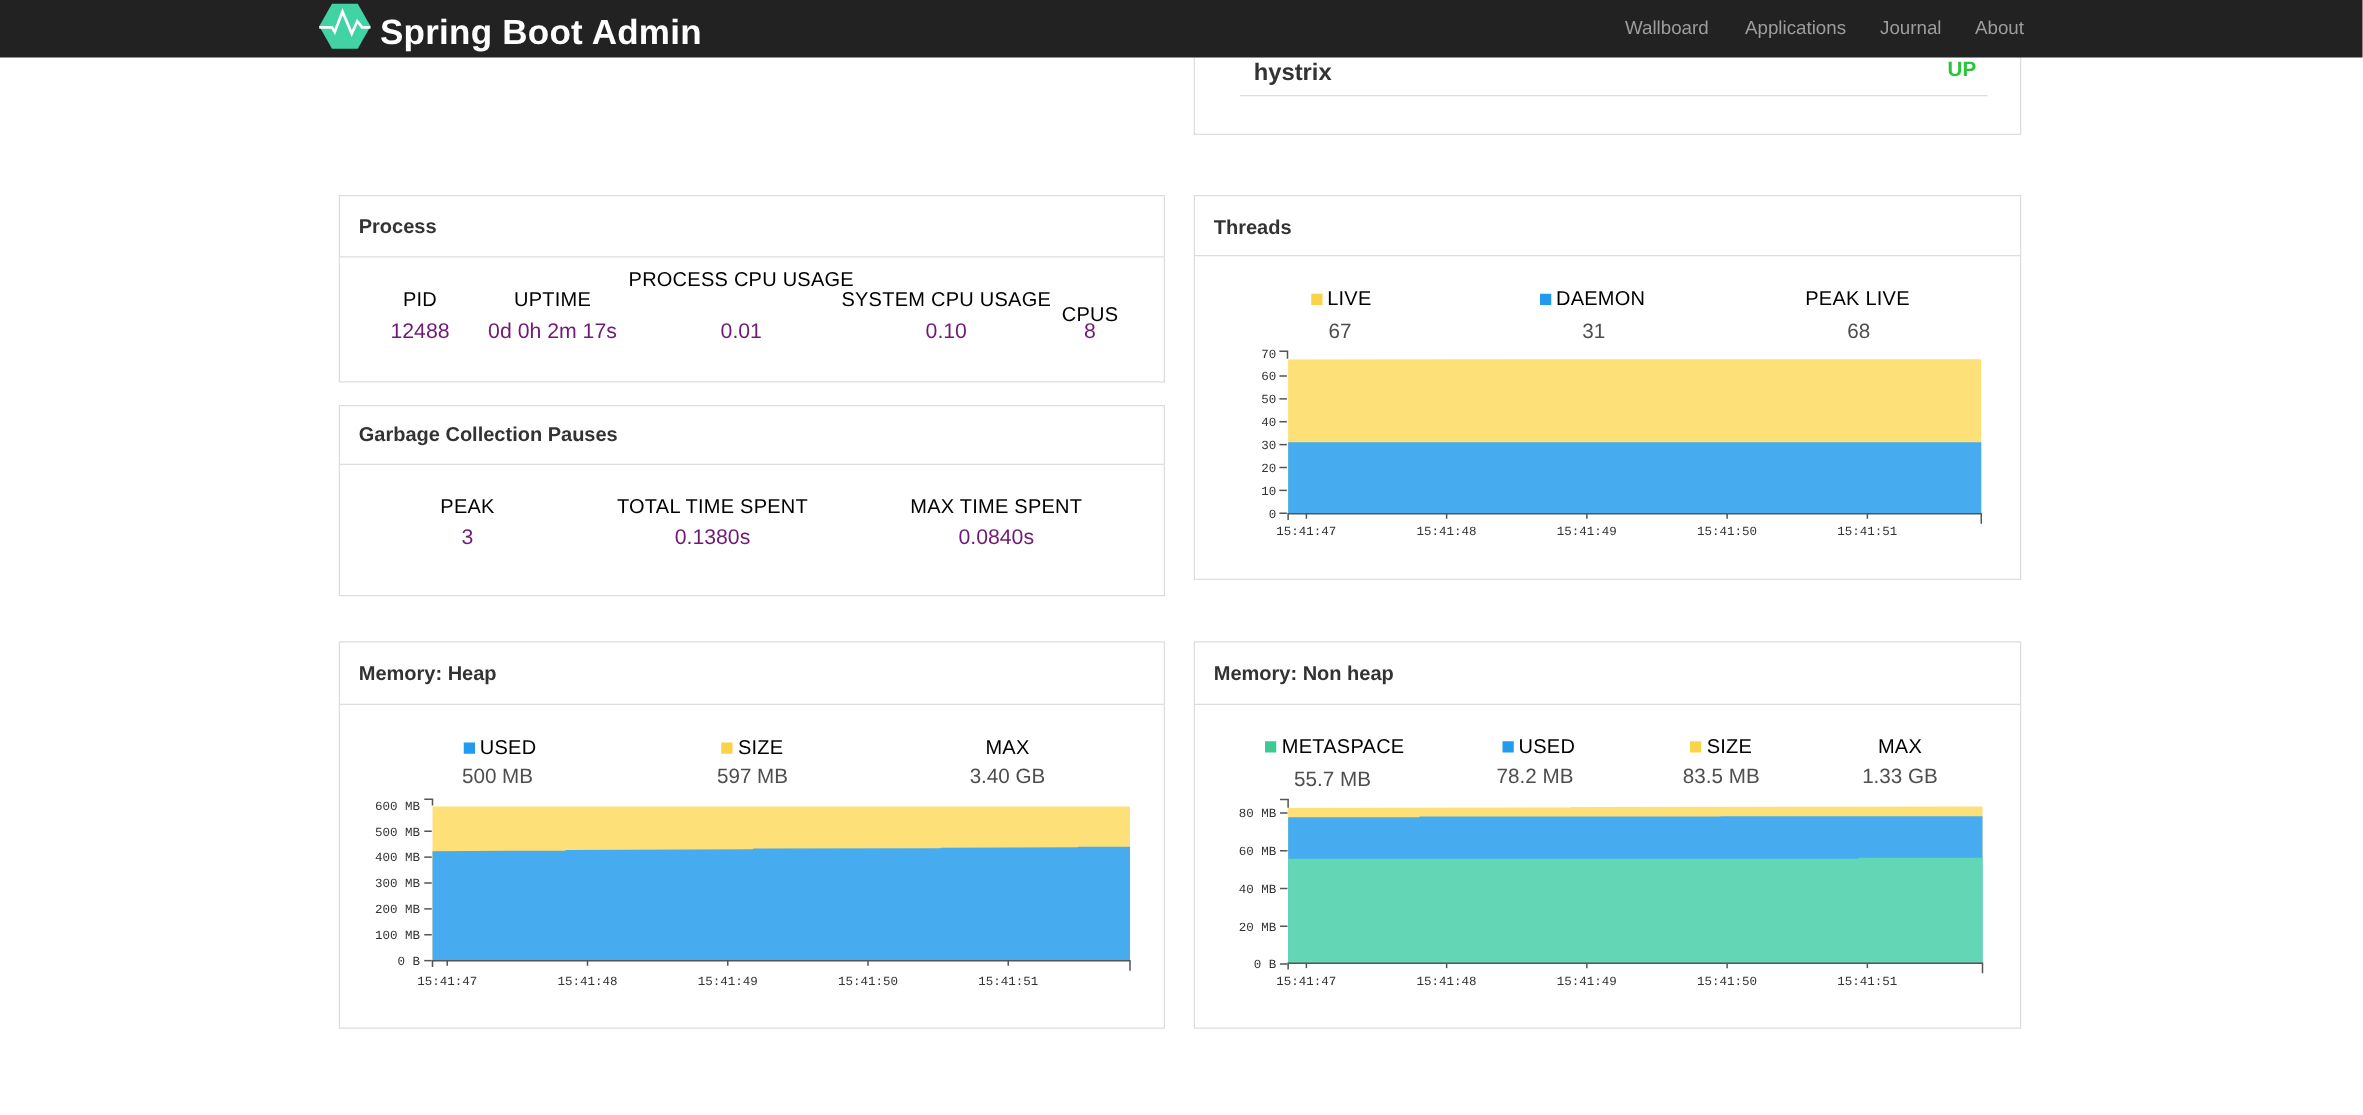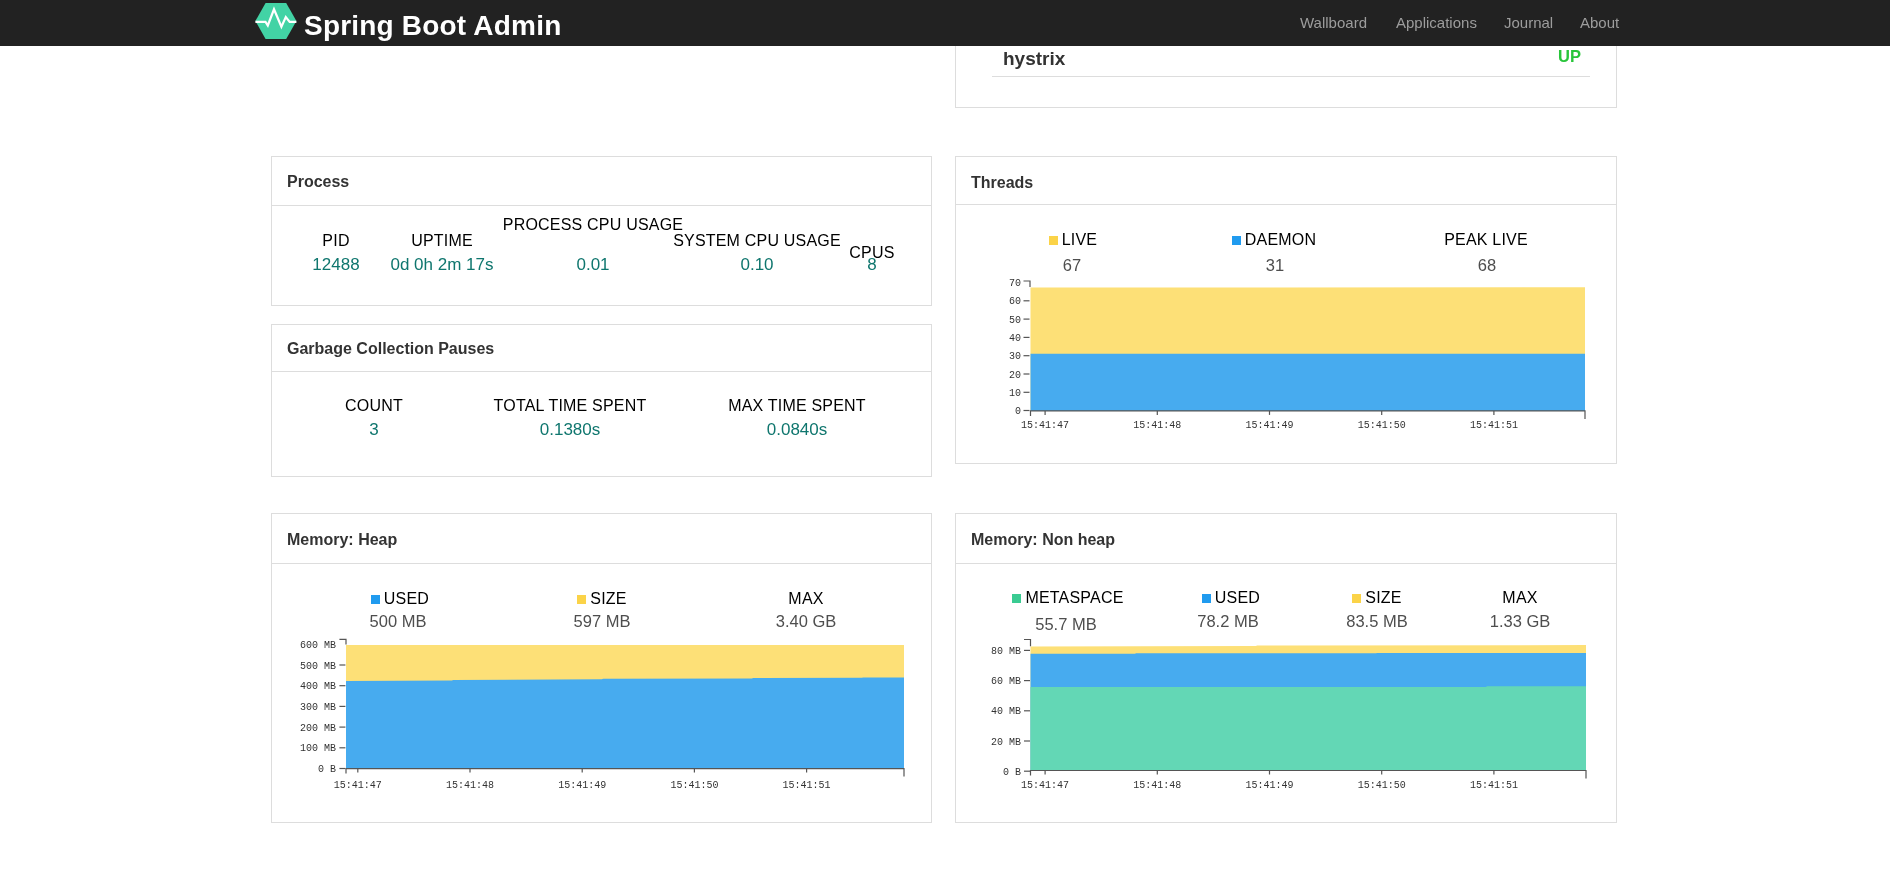--- a/index.html
+++ b/index.html
@@ -4,21 +4,21 @@
 <style>
 html,body{margin:0;padding:0}
 body{width:1890px;height:892px;background:#fff;font-family:"Liberation Sans",sans-serif;position:relative;overflow:hidden}
 .nav{position:absolute;left:0;top:0;width:1890px;height:46px;background:#222;z-index:10}
 .brand{position:absolute;left:304px;top:10px;font-size:28px;font-weight:700;color:#fff;letter-spacing:0.2px}
 .navlink{position:absolute;top:14px;font-size:15px;color:#9d9d9d}
 .panel{position:absolute;background:#fff;border:1px solid #ddd;box-sizing:border-box}
 .pt{position:absolute;font-size:16px;font-weight:700;color:#333;white-space:nowrap}
 .divider{position:absolute;left:0;right:0;height:1px;background:#ddd}
 .lbl{position:absolute;font-size:16px;color:#000000;letter-spacing:0.2px;text-align:center;white-space:nowrap}
-.val{position:absolute;font-size:17px;color:#0f766e;text-align:center;white-space:nowrap}
+.val{position:absolute;font-size:17px;color:#701a75;text-align:center;white-space:nowrap}
 .vlg{position:absolute;font-size:16.5px;color:#4e4e4e;text-align:center;white-space:nowrap}
 .sw{display:inline-block;width:9px;height:9px;margin-right:4px;position:relative;top:-0.5px}
 svg{position:absolute;left:0;top:0}
 svg text{font-family:"Liberation Mono",monospace;font-size:10px;fill:#333}
 </style>
 </head>
 <body>
 <div class="nav">
   <svg width="1890" height="46">
     <polygon points="255.4,21 265.6,3 286.2,3 296.4,21 286.2,39 265.6,39" fill="#42d3a5"></polygon>
@@ -48,21 +48,21 @@
   <div class="val" style="left:0px;width:128px;top:98px">12488</div>
   <div class="val" style="left:60px;width:220px;top:98px">0d 0h 2m 17s</div>
   <div class="val" style="left:211px;width:220px;top:98px">0.01</div>
   <div class="val" style="left:375px;width:220px;top:98px">0.10</div>
   <div class="val" style="left:490px;width:220px;top:98px">8</div>
 </div>
 
 <div class="panel" style="left:271px;top:324px;width:661px;height:153px">
   <div class="pt" style="left:15px;top:15px">Garbage Collection Pauses</div>
   <div class="divider" style="top:46px"></div>
-  <div class="lbl" style="left:-8px;width:220px;top:72px">COUNT</div>
+  <div class="lbl" style="left:-8px;width:220px;top:72px">PEAK</div>
   <div class="lbl" style="left:188px;width:220px;top:72px">TOTAL TIME SPENT</div>
   <div class="lbl" style="left:415px;width:220px;top:72px">MAX TIME SPENT</div>
   <div class="val" style="left:-8px;width:220px;top:95px">3</div>
   <div class="val" style="left:188px;width:220px;top:95px">0.1380s</div>
   <div class="val" style="left:415px;width:220px;top:95px">0.0840s</div>
 </div>
 
 <div class="panel" style="left:955px;top:156px;width:662px;height:308px">
   <div class="pt" style="left:15px;top:17px">Threads</div>
   <div class="divider" style="top:47px"></div>

